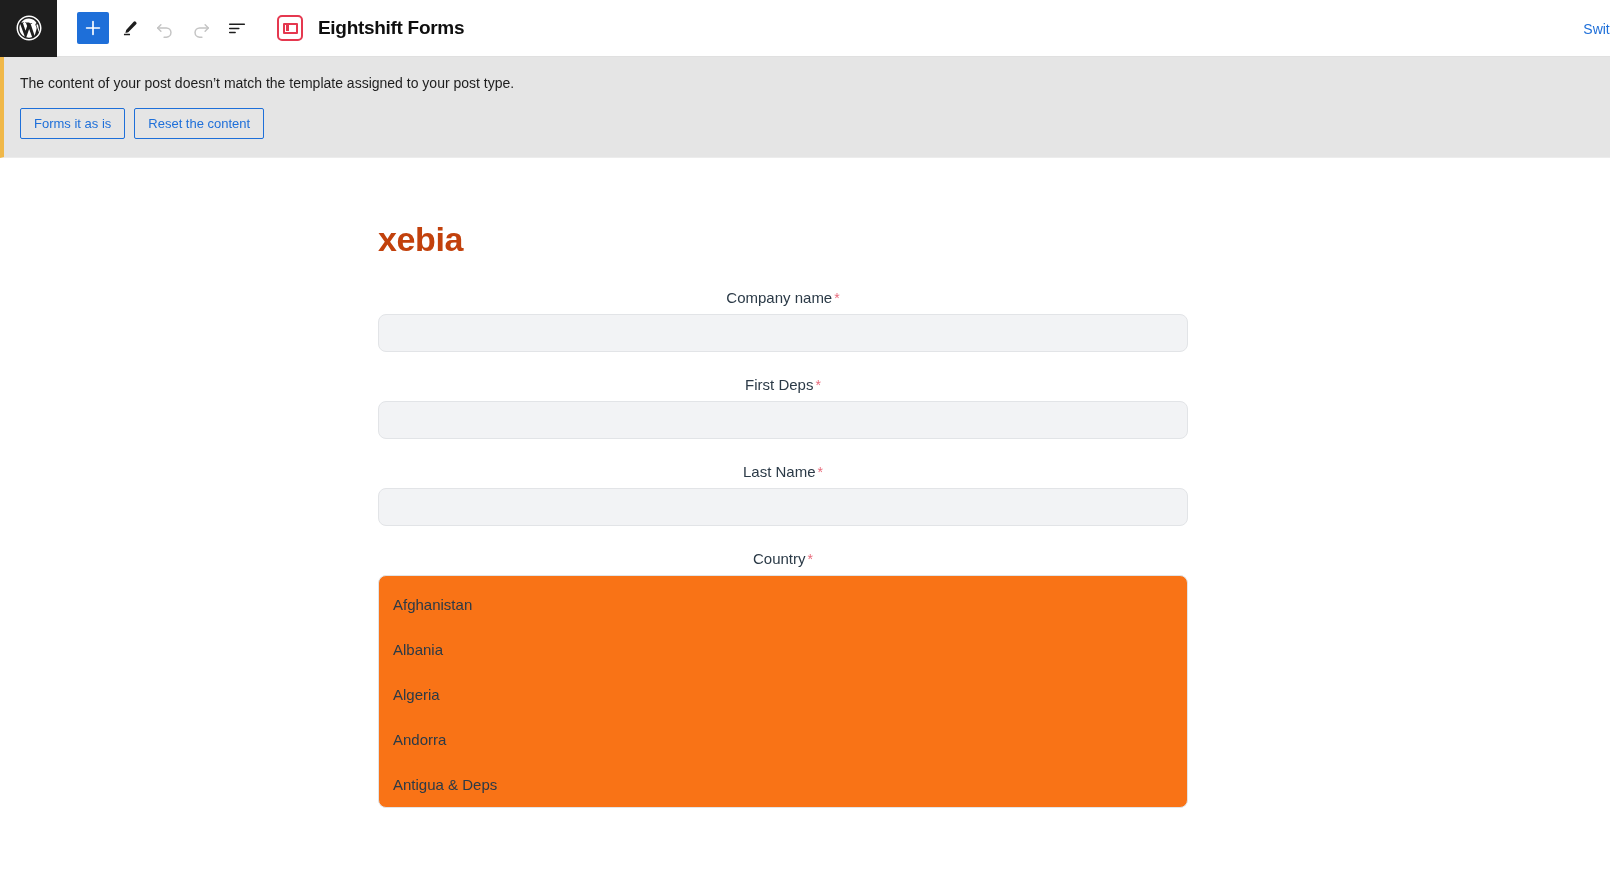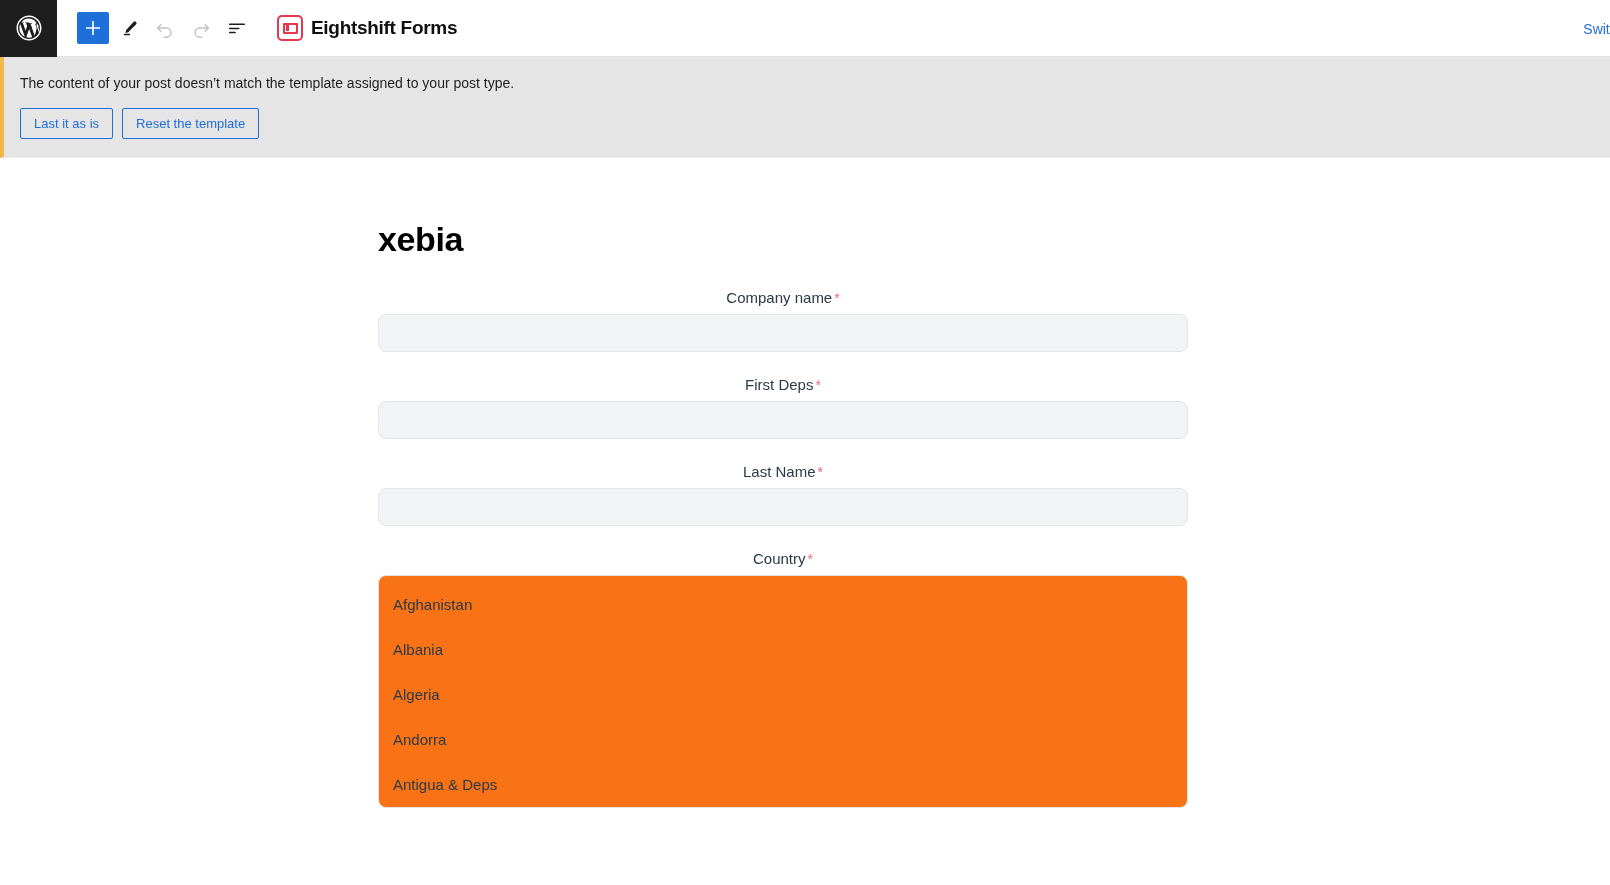--- a/index.html
+++ b/index.html
@@ -59,21 +59,21 @@
     border-radius: 2px;
     width: 32px;
     height: 32px;
   }
   .tool-btn.disabled { color: #c4c4c4; cursor: default; }
   .tool-btn svg { display: block; }
 
   .brand {
     display: flex;
     align-items: center;
-    gap: 8px;
+    gap: 15px;
     margin-left: 24px;
   }
   .brand-logo {
     width: 26px;
     height: 26px;
     border: 2px solid #e5384f;
     border-radius: 5px;
     display: flex;
     align-items: center;
     justify-content: center;
@@ -154,21 +154,21 @@
 
   .form-wrap {
     width: 810px;
     margin-left: 378px;
     padding-top: 62px;
   }
 
   .form-title {
     font-size: 34px;
     font-weight: bold;
-    color: #000000;
+    color: #c2410c;
     letter-spacing: -0.4px;
     margin-bottom: 30px;
   }
 
   .field { margin-bottom: 24px; }
 
   .field-label {
     font-size: 15px;
     color: #2b3a47;
     margin-bottom: 8px;
@@ -282,22 +282,22 @@
   </div>
 
   <div class="header-right">
     <span class="switch-draft">Switch to draft</span>
   </div>
 </div>
 
 <div class="template-notice">
   <div class="notice-text">The content of your post doesn’t match the template assigned to your post type.</div>
   <div class="notice-actions">
-    <button class="notice-btn">Last it as is</button>
-    <button class="notice-btn">Reset the template</button>
+    <button class="notice-btn">Forms it as is</button>
+    <button class="notice-btn">Reset the content</button>
   </div>
 </div>
 
 <div class="editor-canvas">
   <div class="form-wrap">
 
     <div class="form-title">xebia</div>
 
     <div class="field">
       <label class="field-label">

